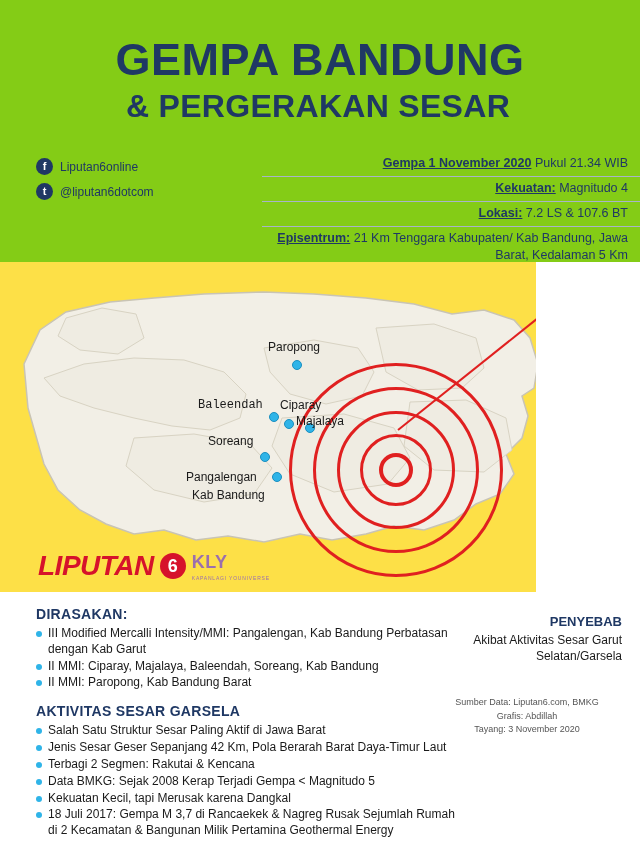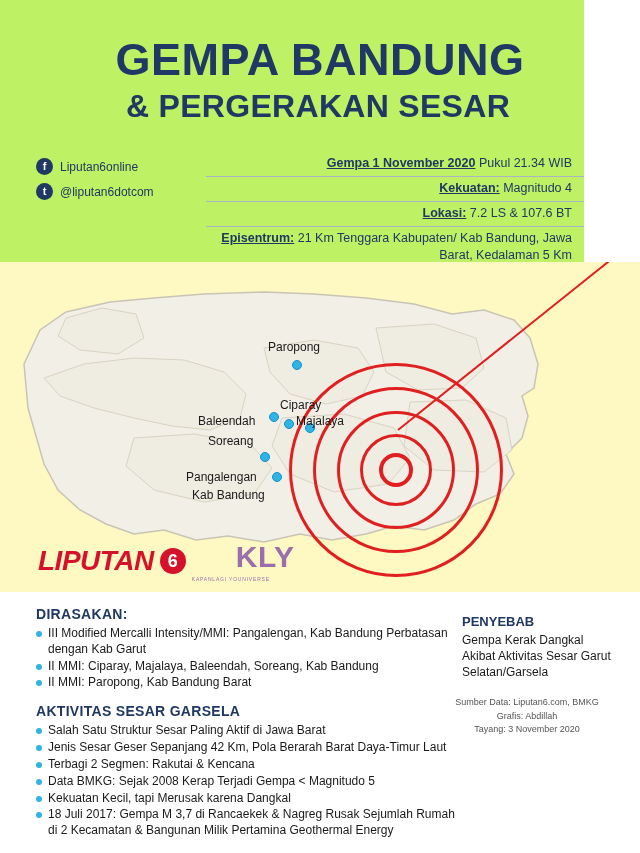--- a/index.html
+++ b/index.html
@@ -18,23 +18,23 @@
     width: 640px;
     height: 853px;
     background: #ffffff;
     overflow: hidden;
   }
 
   
   .header {
     position: absolute;
     left: 0; top: 0;
-    width: 584px;
+    width: 640px;
     height: 262px;
-    background: #bef264;
+    background: #84cc16;
   }
   .title-wrap {
     position: absolute;
     left: 0; top: 36px;
     width: 640px;
     text-align: center;
   }
   .title-main {
     font-size: 45px;
     font-weight: bold;
@@ -101,23 +101,23 @@
     line-height: 1.35;
   }
   .fact-row:last-child { border-bottom: none; }
   .fact-row b { font-weight: bold; text-decoration: underline; }
 
   
   .map {
     position: absolute;
     left: 0;
     top: 262px;
-    width: 640px;
+    width: 536px;
     height: 330px;
-    background: #fef9c3;
+    background: #fde047;
     overflow: hidden;
   }
   .landmass {
     position: absolute;
     left: 14px;
     top: 6px;
     width: 540px;
     height: 300px;
   }
   .map-label {
@@ -186,25 +186,24 @@
     background: #d6122b;
     color: #ffffff;
     font-size: 18px;
     font-weight: bold;
     display: flex;
     align-items: center;
     justify-content: center;
     margin: 0 6px;
   }
   .logo-kly {
-    font-size: 30px;
+    font-size: 18px;
     font-weight: bold;
     color: #9b6fae;
     letter-spacing: 0.5px;
-    margin-left: 44px;
   }
   .logo-kly-sub {
     font-size: 5px;
     color: #9b6fae;
     letter-spacing: 0.8px;
     margin-top: 2px;
   }
 
   
   .bottom {
@@ -250,21 +249,21 @@
     left: 36px;
     top: 14px;
     width: 430px;
   }
   .sect-dirasakan { margin-bottom: 12px; }
   .right-col {
     position: absolute;
     right: 18px;
     top: 22px;
     width: 160px;
-    text-align: left;
+    text-align: right;
   }
   .cause-title {
     font-size: 13px;
     font-weight: bold;
     color: #1f3864;
     margin-bottom: 3px;
   }
   .cause-text {
     font-size: 12px;
     color: #1a1a1a;
@@ -354,21 +353,21 @@
     </div>
 
     <span class="city-dot" style="left:292px; top:98px;"></span>
     <span class="city-dot" style="left:269px; top:150px;"></span>
     <span class="city-dot" style="left:284px; top:157px;"></span>
     <span class="city-dot" style="left:305px; top:161px;"></span>
     <span class="city-dot" style="left:260px; top:190px;"></span>
     <span class="city-dot" style="left:272px; top:210px;"></span>
 
     <span class="map-label" style="left:268px; top:78px;">Paropong</span>
-    <span class="map-label" style="left:198px; top:152px;">Baleendah</span>
+    <span class="map-label" style="left:198px; top:136px;font-family:Liberation Mono, monospace;">Baleendah</span>
     <span class="map-label" style="left:280px; top:136px;">Ciparay</span>
     <span class="map-label" style="left:296px; top:152px;">Majalaya</span>
     <span class="map-label" style="left:208px; top:172px;">Soreang</span>
     <span class="map-label" style="left:186px; top:208px;">Pangalengan</span>
     <span class="map-label" style="left:192px; top:226px;">Kab Bandung</span>
 
     <div class="logo-block">
       <span class="logo-liputan">LIPUTAN</span>
       <span class="logo-six">6</span>
       <span>
@@ -398,21 +397,20 @@
           <li>Terbagi 2 Segmen: Rakutai &amp; Kencana</li>
           <li>Data BMKG: Sejak 2008 Kerap Terjadi Gempa &lt; Magnitudo 5</li>
           <li>Kekuatan Kecil, tapi Merusak karena Dangkal</li>
           <li>18 Juli 2017: Gempa M 3,7 di Rancaekek &amp; Nagreg Rusak Sejumlah Rumah di 2 Kecamatan &amp; Bangunan Milik Pertamina Geothermal Energy</li>
         </ul>
       </div>
     </div>
 
     <div class="right-col">
       <div class="cause-title">PENYEBAB</div>
-      <div class="cause-text">Gempa Kerak Dangkal</div>
       <div class="cause-text">Akibat Aktivitas Sesar Garut</div>
       <div class="cause-text">Selatan/Garsela</div>
     </div>
 
     <div class="credits">
       <div>Sumber Data: Liputan6.com, BMKG</div>
       <div>Grafis: Abdillah</div>
       <div>Tayang: 3 November 2020</div>
     </div>
   </div>

